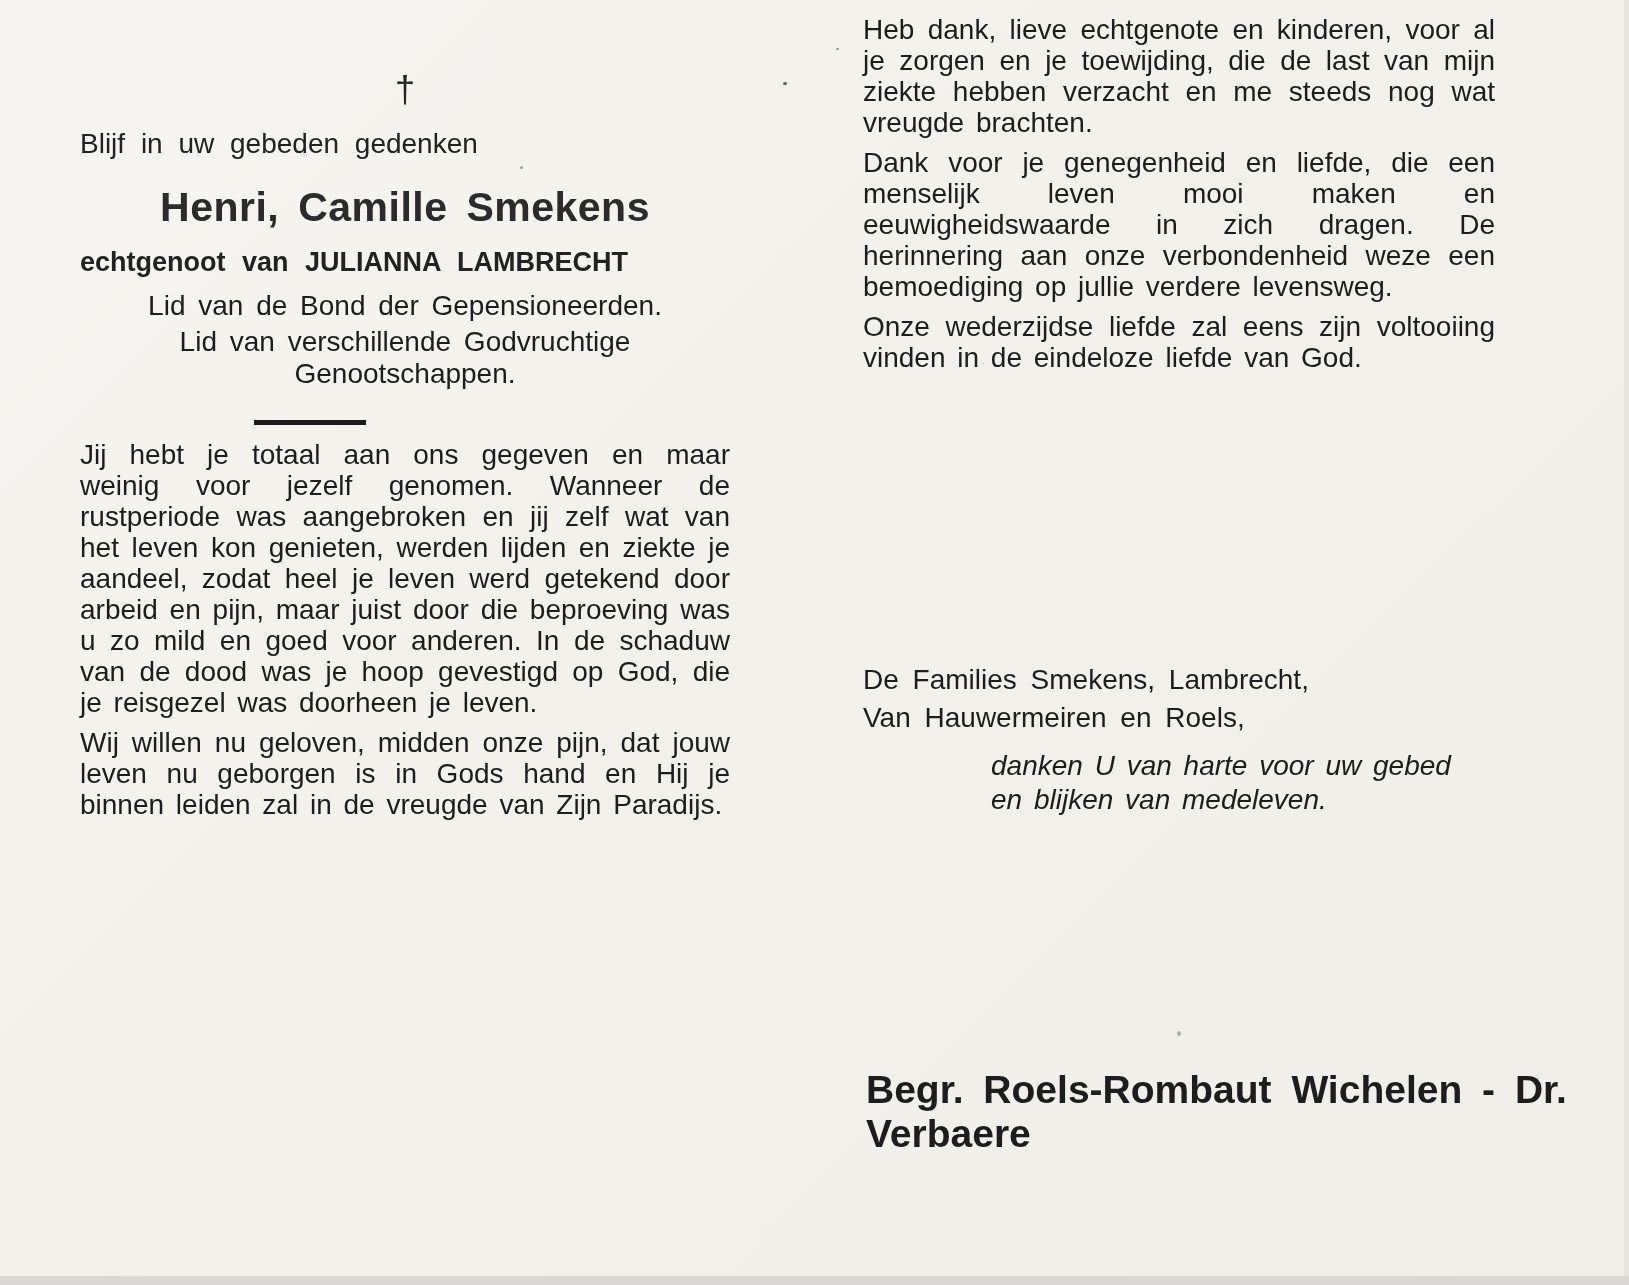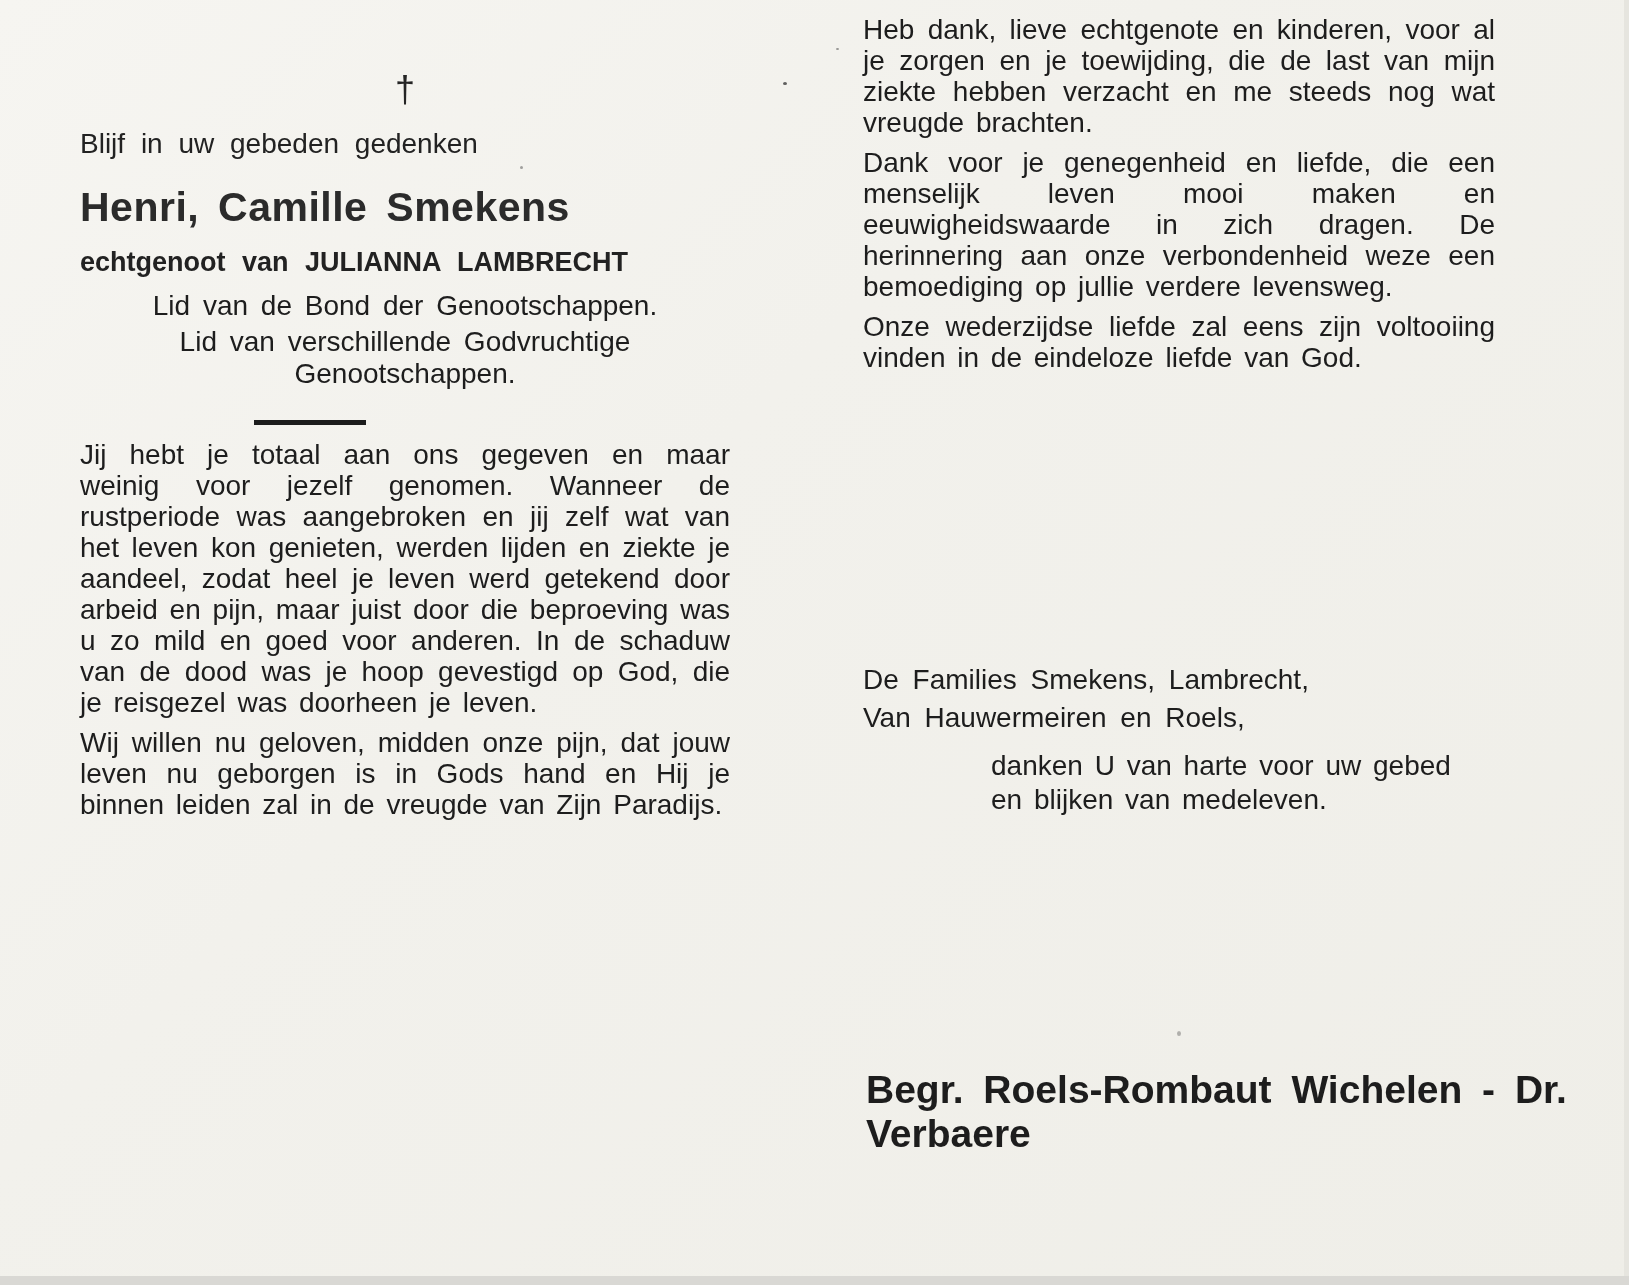--- a/index.html
+++ b/index.html
@@ -48,21 +48,21 @@
   .dedication {
     margin-top: 18px;
     text-align: left;
     font-size: 28px;
     line-height: 32px;
     word-spacing: 8px;
     color: #222;
   }
   .name {
     margin: 24px 0 0 0;
-    text-align: left;
+    text-align: center;
     font-size: 41px;
     line-height: 46px;
     font-weight: 700;
     letter-spacing: 0.5px;
     word-spacing: 7px;
     color: #2b2b2b;
   }
   .spouse {
     margin-top: 16px;
     text-align: left;
@@ -111,20 +111,21 @@
     line-height: 38px;
     word-spacing: 6px;
   }
   .thanks {
     margin: 12px 0 0 128px;
     width: 502px;
     font-size: 28px;
     line-height: 34px;
     word-spacing: 4px;
     text-align: left;
+    font-style: italic;
   }
   .undertaker {
     position: absolute;
     left: 866px;
     top: 1068px;
     font-size: 39px;
     word-spacing: 9px;
     color: #1d1d1d;
     font-weight: bold;
   }
@@ -133,21 +134,21 @@
 <body>
 
 <div class="card">
 
   <div class="col-left">
     <div class="cross">†</div>
     <div class="dedication">Blijf in uw gebeden gedenken</div>
     <h1 class="name">Henri, Camille Smekens</h1>
     <div class="spouse">echtgenoot van JULIANNA LAMBRECHT</div>
     <div class="memberships">
-      <div>Lid van de Bond der Genootschappen.</div>
+      <div>Lid van de Bond der Gepensioneerden.</div>
       <div class="membership-narrow">Lid van verschillende Godvruchtige Genootschappen.</div>
     </div>
     <div class="divider"></div>
     <p class="body-p">Jij hebt je totaal aan ons gegeven en maar weinig voor jezelf genomen. Wanneer de rustperiode was aangebroken en jij zelf wat van het leven kon genieten, werden lijden en ziekte je aandeel, zodat heel je leven werd getekend door arbeid en pijn, maar juist door die beproeving was u zo mild en goed voor anderen. In de schaduw van de dood was je hoop gevestigd op God, die je reisgezel was doorheen je leven.</p>
     <p class="body-p">Wij willen nu geloven, midden onze pijn, dat jouw leven nu geborgen is in Gods hand en Hij je binnen leiden zal in de vreugde van Zijn Paradijs.</p>
   </div>
 
   <div class="col-right">
     <p class="body-p rp-first">Heb dank, lieve echtgenote en kinderen, voor al je zorgen en je toewijding, die de last van mijn ziekte hebben verzacht en me steeds nog wat vreugde brachten.</p>
     <p class="body-p">Dank voor je genegenheid en liefde, die een menselijk leven mooi maken en eeuwigheidswaarde in zich dragen. De herinnering aan onze verbondenheid weze een bemoediging op jullie verdere levensweg.</p>

